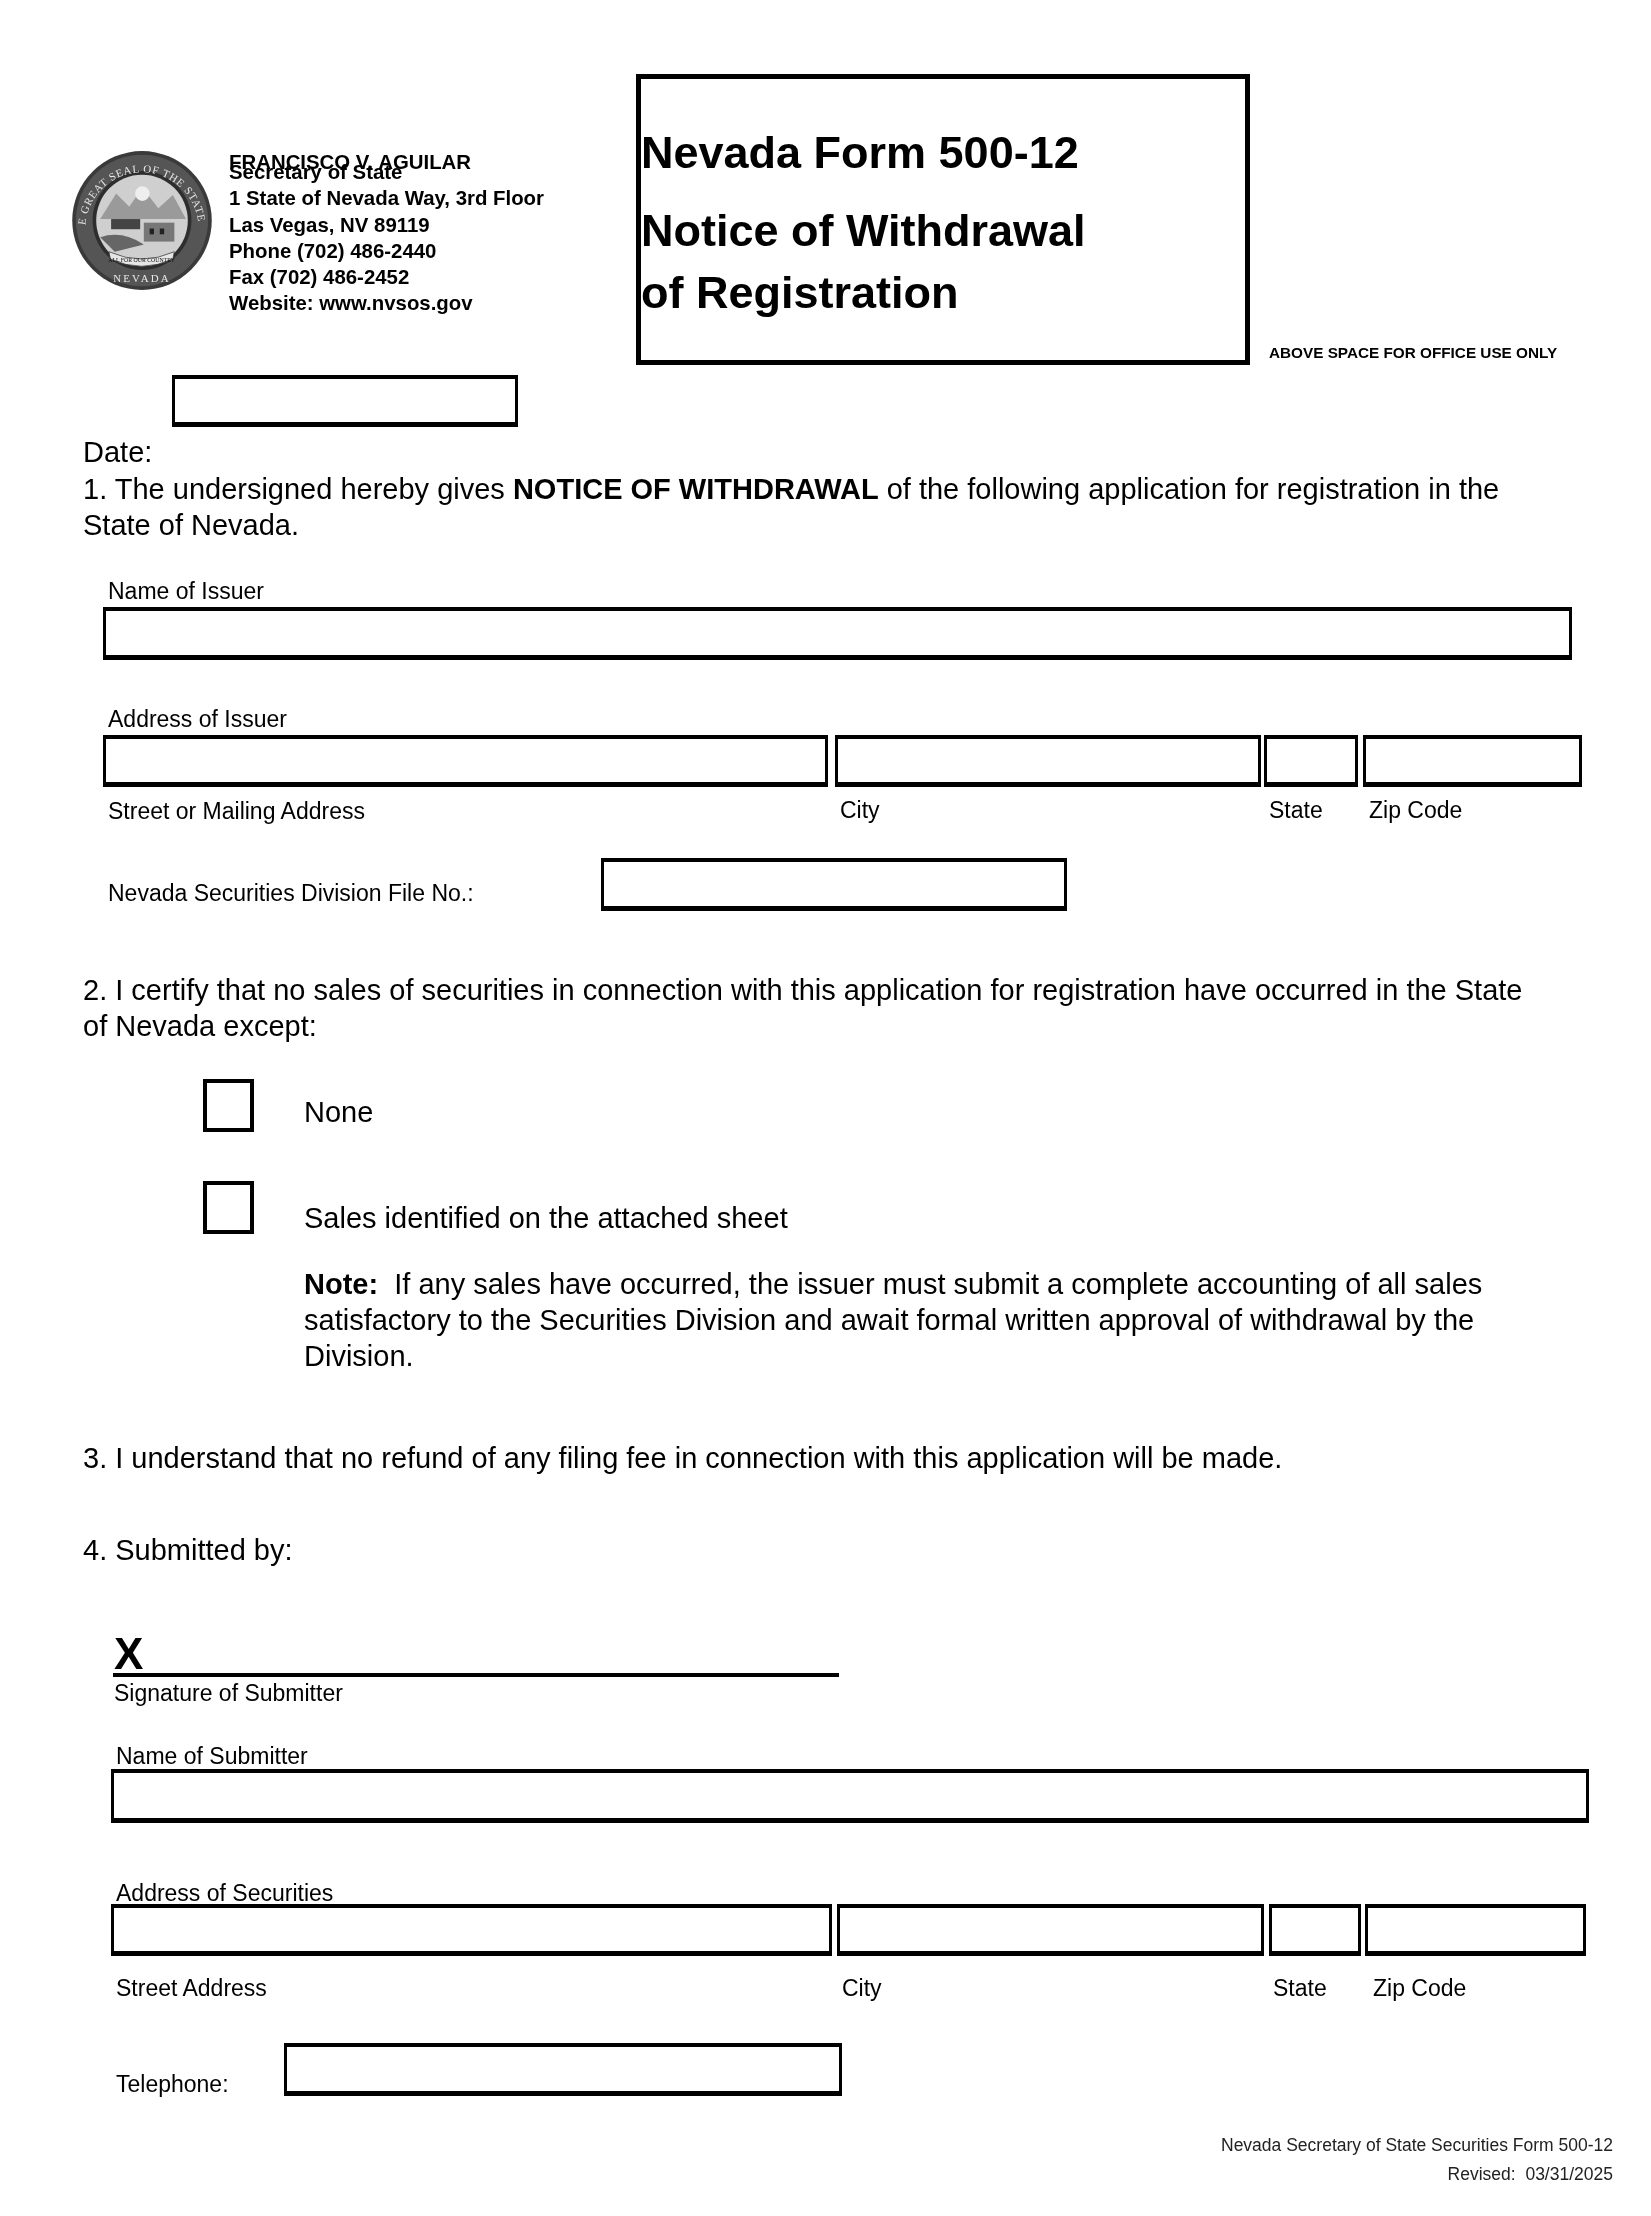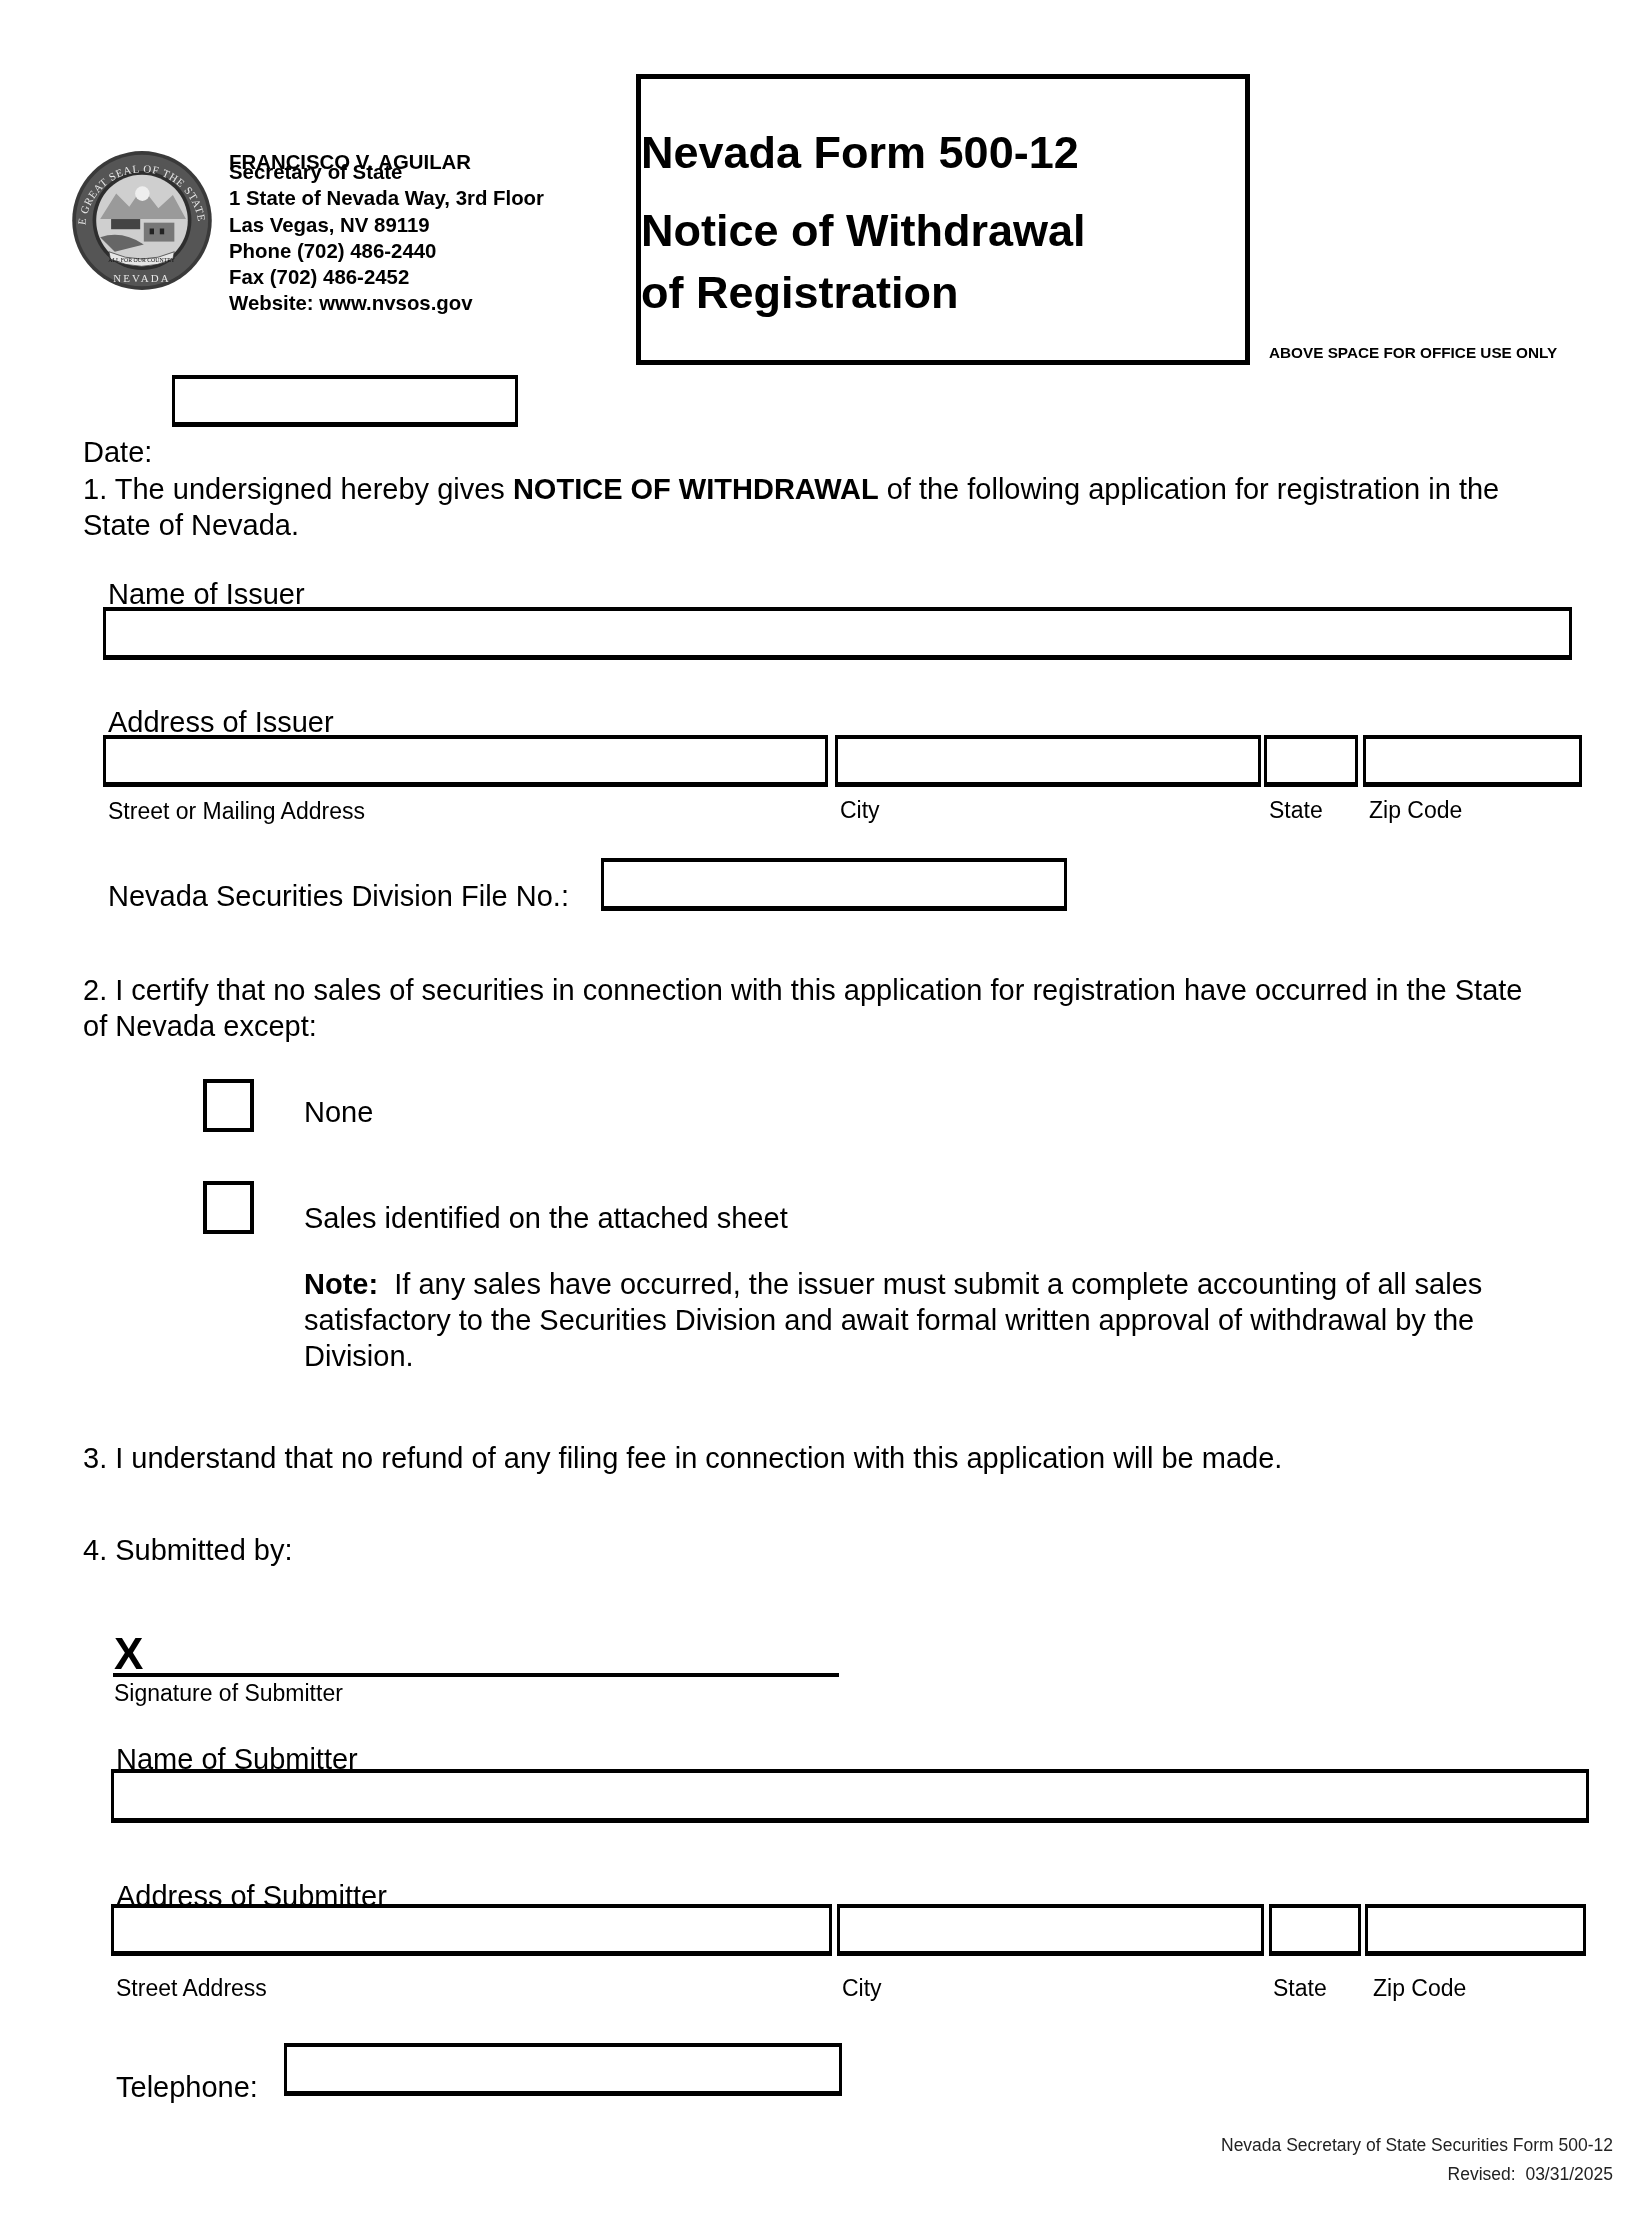--- a/index.html
+++ b/index.html
@@ -2,21 +2,21 @@
 <html style="font-size:11.6px"><head>
 <meta charset="utf-8">
 <style>
   html, body { margin: 0; padding: 0; background: #ffffff; }
   body { width: 1651px; height: 2216px; position: relative; overflow: hidden;
          font-family: "Liberation Sans", sans-serif; color: #000; }
   .box { position: absolute; box-sizing: border-box; border: 3.6px solid #000; background: #fff; }
   .box.thick-bottom { border-bottom-width: 5.1px; border-top-width: 4.4px; }
   .txt { position: absolute; white-space: nowrap; line-height: 1; }
   .body-text { font-size: 29px; }
-  .field-label { font-size: 29px; }
+  .field-label { font-size: 23px; }
   .small-label { font-size: 23px; }
   .hdr { font-size: 20.4px; font-weight: bold; line-height: 26px; }
   .title-box { position: absolute; left: 636px; top: 74px; width: 614px; height: 291px;
                box-sizing: border-box; border: 5.8px solid #000; text-align: left; }
   .title-line { position: absolute; left: 0; right: 0; font-weight: bold; font-size: 45px; line-height: 1; }
   .seal { position: absolute; left: 71px; top: 150px; width: 142px; height: 141px; }
   .para { position: absolute; font-size: 29px; line-height: 36px; }
   .para b { font-weight: bold; }
   .sig-line { position: absolute; left: 113px; top: 1673px; width: 726px; height: 4.4px; background: #000; }
   .footer { position: absolute; right: 38px; font-size: 17.5px; text-align: right; white-space: nowrap; color: #222; }
@@ -116,21 +116,21 @@
 
 <div class="txt body-text" style="left:83px; top:1536px;">4. Submitted by:</div>
 
 <div class="txt" style="left:114px; top:1632px; font-size:44px; font-weight:bold;">X</div>
 <div class="sig-line"></div>
 <div class="txt small-label" style="left:114px; top:1682px;">Signature of Submitter</div>
 
 <div class="txt field-label" style="left:116px; top:1745px;">Name of Submitter</div>
 <div class="box thick-bottom" style="left:111px; top:1769px; width:1478px; height:54px;"></div>
 
-<div class="txt field-label" style="left:116px; top:1882px;">Address of Submitter</div>
+<div class="txt field-label" style="left:116px; top:1882px;">Address of Securities</div>
 <div class="box thick-bottom" style="left:111px; top:1904px; width:721px; height:52px;"></div>
 <div class="box thick-bottom" style="left:837px; top:1904px; width:427px; height:52px;"></div>
 <div class="box thick-bottom" style="left:1269px; top:1904px; width:92px; height:52px;"></div>
 <div class="box thick-bottom" style="left:1365px; top:1904px; width:221px; height:52px;"></div>
 
 <div class="txt small-label" style="left:116px; top:1977px;">Street Address</div>
 <div class="txt small-label" style="left:842px; top:1977px;">City</div>
 <div class="txt small-label" style="left:1273px; top:1977px;">State</div>
 <div class="txt small-label" style="left:1373px; top:1977px;">Zip Code</div>
 

